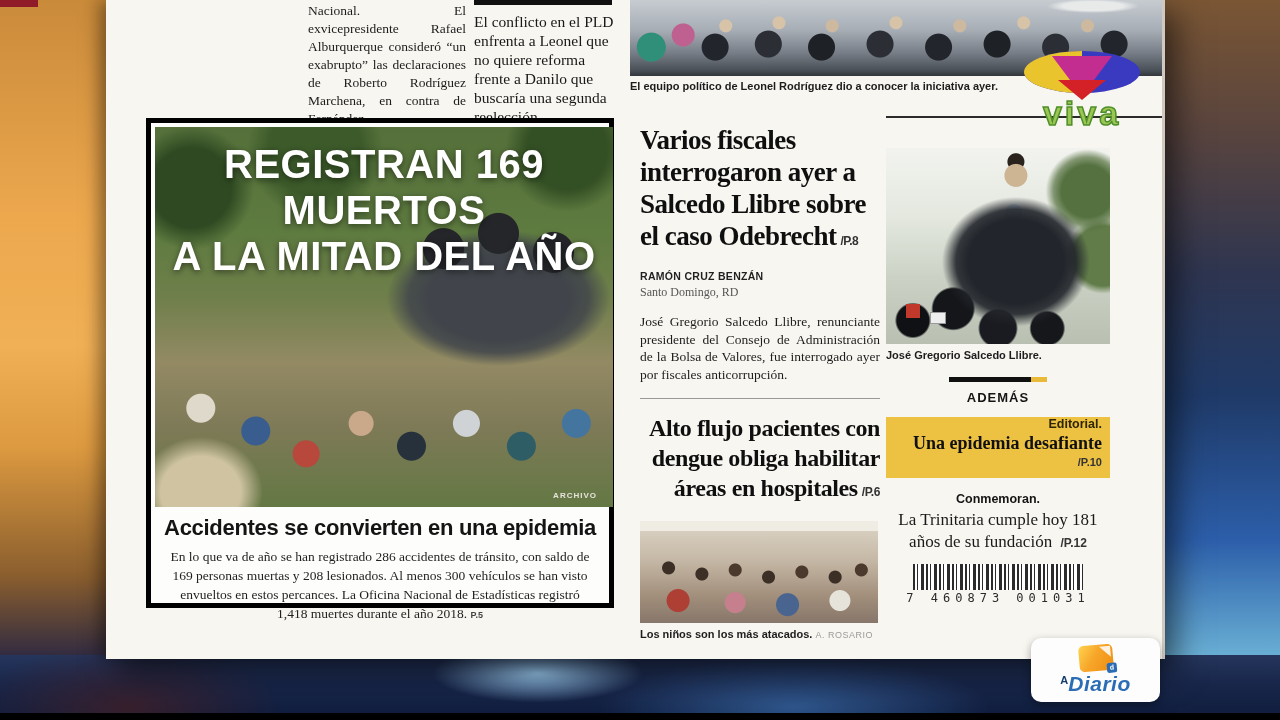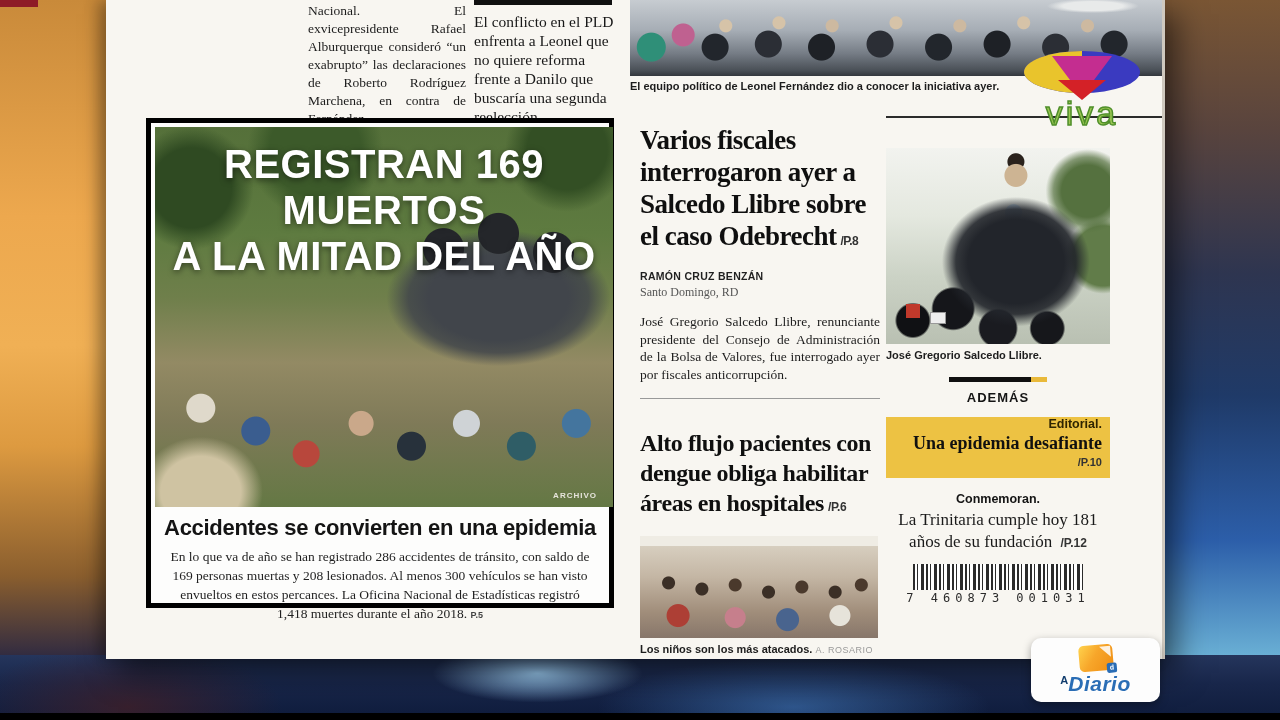--- a/index.html
+++ b/index.html
@@ -87,21 +87,21 @@
   .subhead{position:absolute;top:392px;left:0;width:100%;text-align:center;
     font-family:"Liberation Sans",sans-serif;font-weight:800;font-size:22px;color:#141414;letter-spacing:-.3px;white-space:nowrap;}
   .summary{position:absolute;top:424px;left:16px;right:16px;margin:0;
     font-size:13.5px;line-height:19px;color:#1f1f1f;text-align:center;}
   .pref{font-family:"Liberation Sans",sans-serif;font-weight:700;font-size:9px;color:#444;}
 
   
   .col-ode{position:absolute;left:534px;top:124px;width:240px;}
   .h-serif{margin:0;font-family:"Liberation Serif",serif;color:#0f0f0f;}
   .h-ode{font-weight:700;font-size:27px;line-height:32px;letter-spacing:-.5px;}
-  .h-den{margin-top:29px;font-weight:700;font-size:24px;line-height:30px;letter-spacing:-.4px;}
+  .h-den{margin-top:14px;font-weight:700;font-size:24px;line-height:30px;letter-spacing:-.4px;text-align:right;}
   .pref2{font-family:"Liberation Sans",sans-serif;font-weight:700;font-size:12px;color:#333;margin-left:4px;}
   .byline{margin-top:13px;font-family:"Liberation Sans",sans-serif;font-weight:700;font-size:10.5px;color:#1f1f1f;letter-spacing:.3px;}
   .dateline{margin-top:3px;font-size:12px;color:#555;}
   .bodytxt{margin:13px 0 0;font-size:13.5px;line-height:17.5px;color:#1d1d1d;text-align:justify;}
   .rule{margin-top:15px;height:1px;background:#999;}
   .photo-dengue{margin-top:14px;width:238px;height:102px;filter:blur(.7px);
     background:
       linear-gradient(#efece4 0 10px, transparent 10px),
       radial-gradient(circle at 12% 46%, #3b2f26 0 6px, transparent 7px),
       radial-gradient(circle at 26% 52%, #3b2f26 0 6px, transparent 7px),
@@ -146,21 +146,21 @@
   .clabel{margin-top:14px;text-align:center;font-family:"Liberation Sans",sans-serif;font-weight:800;font-size:12.5px;color:#141414;}
   .ctitle{margin-top:3px;text-align:center;font-size:17px;line-height:22px;color:#1a1a1a;}
   .barcode{margin-top:10px;text-align:center;}
   .bars{width:170px;height:26px;margin:0 auto;
     background:repeating-linear-gradient(90deg,#2b2b2b 0 2px,#fff 2px 4px,#2b2b2b 4px 5px,#fff 5px 8px,#2b2b2b 8px 11px,#fff 11px 13px);}
   .bc-digits{margin-top:1px;font-family:"DejaVu Sans Mono",monospace;font-size:12px;letter-spacing:5px;color:#2b2b2b;}
 
   
   .viva{position:absolute;left:1016px;top:50px;width:132px;height:84px;}
   .viva-word{position:absolute;left:0;right:0;top:46px;text-align:center;
-    font-family:"Liberation Sans",sans-serif;font-weight:400;font-size:34px;line-height:1;
+    font-family:"Liberation Sans",sans-serif;font-weight:700;font-size:34px;line-height:1;
     color:#9cc653;-webkit-text-stroke:1.5px #4f8f2a;letter-spacing:3px;}
   .adiario{position:absolute;left:1031px;top:638px;width:129px;height:64px;background:#fdfdfd;border-radius:10px;
     box-shadow:0 3px 9px rgba(0,0,0,.35);text-align:center;}
   .ad-icon{position:relative;width:34px;height:26px;margin:7px auto 0;border-radius:5px;transform:rotate(-5deg);
     background:linear-gradient(125deg,#ffd34d 0%,#f7a62a 45%,#ef8d12 100%);}
   .ad-icon::after{content:"";position:absolute;right:2px;top:2px;border-left:11px solid transparent;border-top:11px solid rgba(255,255,255,.85);}
   .ad-d{position:absolute;right:-3px;bottom:-3px;width:10px;height:10px;background:#2a6db5;color:#fff;border-radius:2px;
     font-family:"Liberation Sans",sans-serif;font-weight:700;font-size:7px;line-height:10px;text-align:center;}
   .ad-text{margin-top:1px;}
   .ad-a{font-family:"Liberation Sans",sans-serif;font-weight:700;font-size:11px;color:#123d6e;vertical-align:7px;}
@@ -180,21 +180,21 @@
 
     <div class="topcol col2">
       <p>Nacional. El exvicepresidente Rafael Alburquerque consideró “un exabrupto” las declaraciones de Roberto Rodríguez Marchena, en contra de Fernández.</p>
     </div>
     <div class="topcol col3">
       <div class="stub"></div>
       <p>El conflicto en el PLD enfrenta a Leonel que no quiere reforma frente a Danilo que buscaría una segunda reelección.</p>
     </div>
 
     <div class="photo-top"></div>
-    <div class="cap-top">El equipo político de Leonel Fernández dio a conocer la iniciativa ayer.</div>
+    <div class="cap-top">El equipo político de Leonel Rodríguez dio a conocer la iniciativa ayer.</div>
     <div class="rule-right"></div>
 
     <div class="main-box">
       <div class="photo-main"></div>
       <div class="ovl">
         <div>REGISTRAN 169 MUERTOS</div>
         <div>A LA MITAD DEL AÑO</div>
       </div>
       <div class="credit">ARCHIVO</div>
       <div class="subhead">Accidentes se convierten en una epidemia</div>

